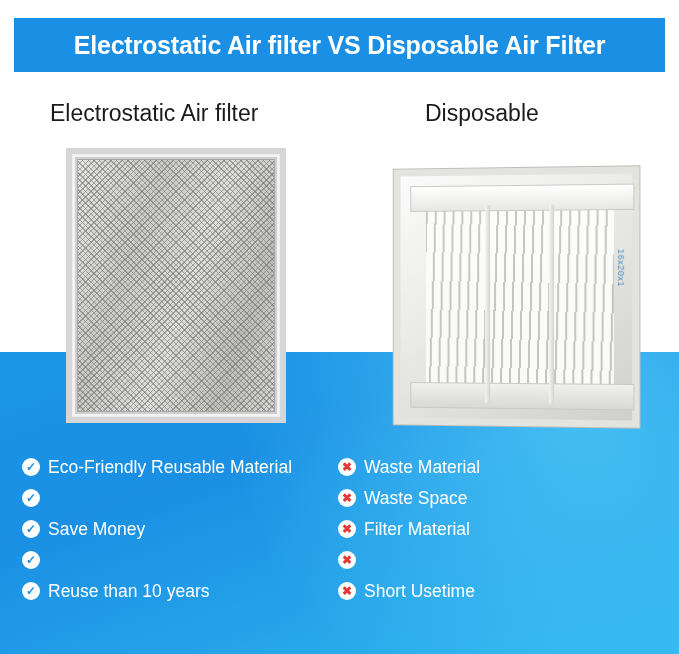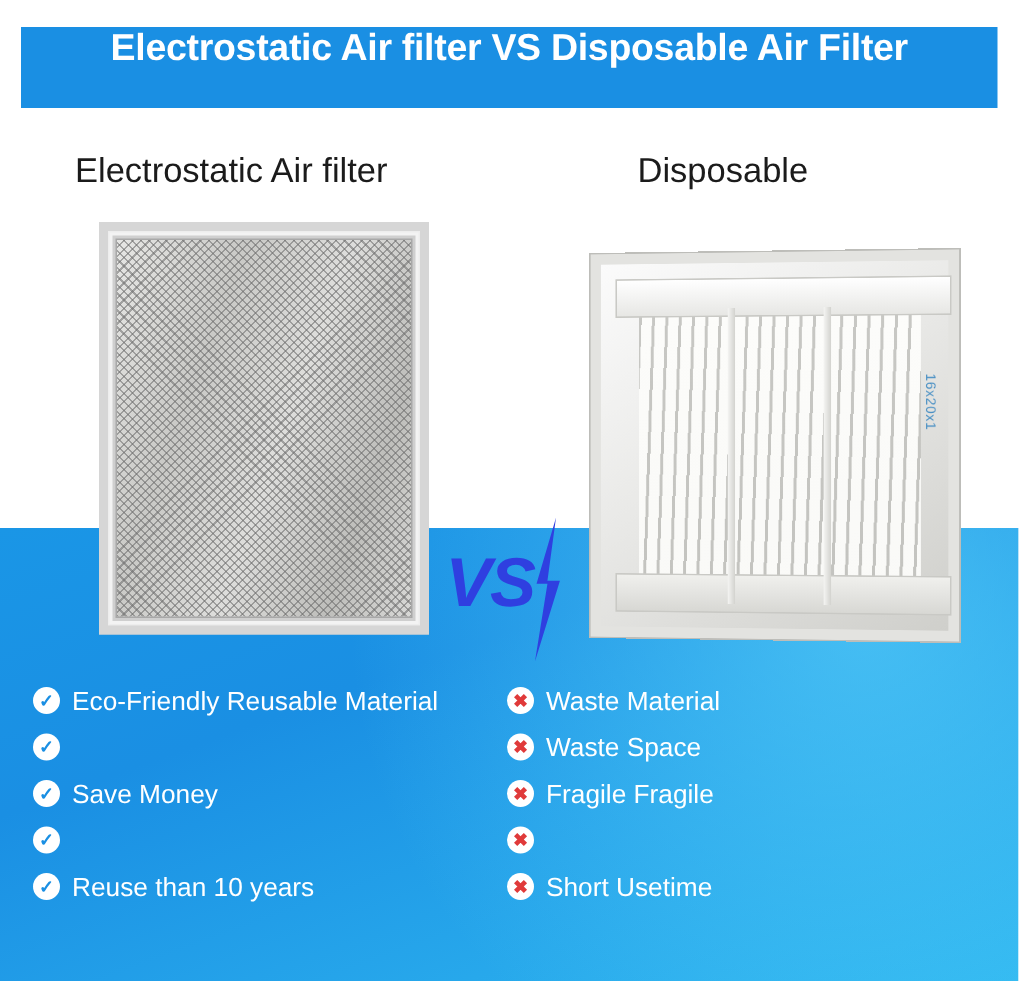--- a/index.html
+++ b/index.html
@@ -24,21 +24,21 @@
 
   
   .header-band {
     position: absolute;
     left: 14px;
     top: 18px;
     width: 651px;
     height: 54px;
     background: #1a8fe3;
     display: flex;
-    align-items: flex-start;
+    align-items: center;
     justify-content: center;
   }
   .header-title {
     color: #ffffff;
     font-size: 25px;
     font-weight: bold;
     letter-spacing: -0.2px;
     white-space: nowrap;
   }
 
@@ -255,24 +255,20 @@
     <div class="board">
       <div class="media"></div>
       <div class="cap-top"></div>
       <div class="cap-bottom"></div>
       <div class="brace-l"></div>
       <div class="brace-r"></div>
       <div class="side-label">16x20x1</div>
     </div>
   </div>
 
-  <div id="vs-badge">
-    <div class="bolt"></div>
-    <div class="vs-text">VS</div>
-  </div>
 
   <ul class="feature-list" id="list-pros">
     <li class="feature-item">
       <span class="mark check">✓</span>
       <span>Eco-Friendly Reusable Material</span>
     </li>
     <li class="feature-item">
       <span class="mark check">✓</span>
     </li>
     <li class="feature-item">
@@ -292,21 +288,21 @@
     <li class="feature-item">
       <span class="mark cross">✖</span>
       <span>Waste Material</span>
     </li>
     <li class="feature-item">
       <span class="mark cross">✖</span>
       <span>Waste Space</span>
     </li>
     <li class="feature-item">
       <span class="mark cross">✖</span>
-      <span>Fragile Fragile</span>
+      <span>Filter Material</span>
     </li>
     <li class="feature-item">
       <span class="mark cross">✖</span>
     </li>
     <li class="feature-item">
       <span class="mark cross">✖</span>
       <span>Short Usetime</span>
     </li>
   </ul>
 

